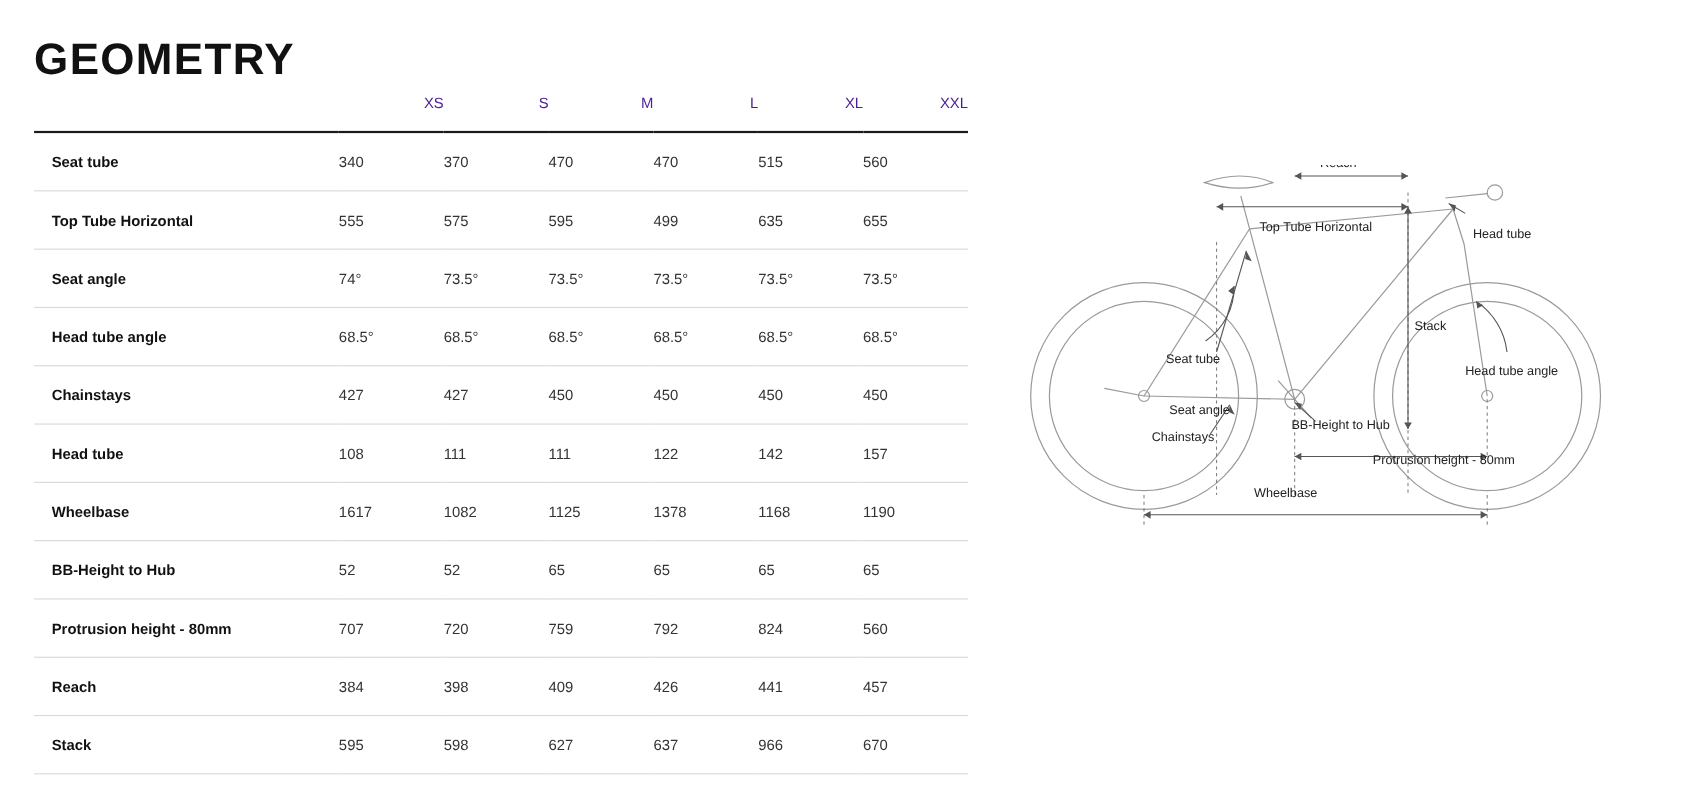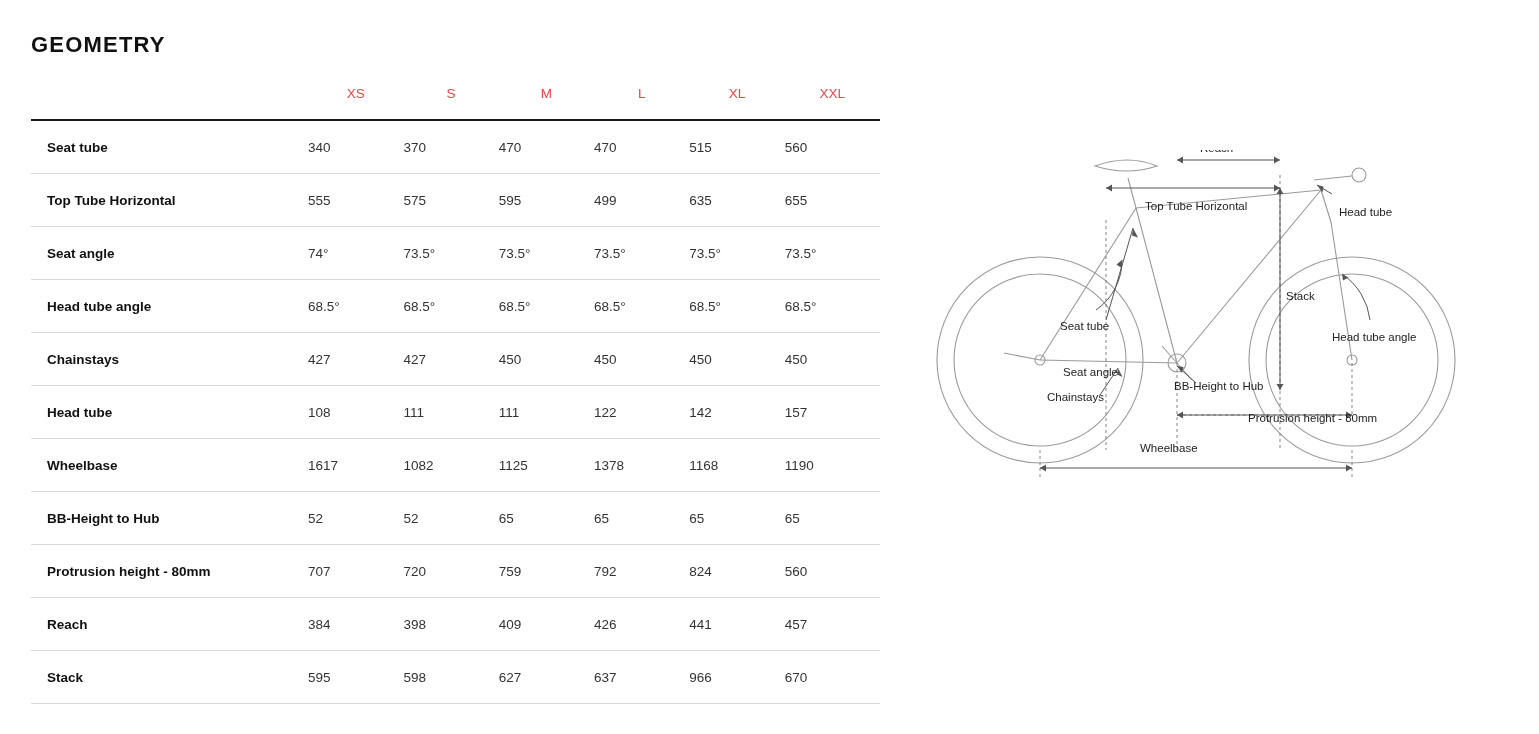--- a/index.html
+++ b/index.html
@@ -14,43 +14,43 @@
     position: relative;
     width: 1539px;
     height: 734px;
     overflow: hidden;
     background: #ffffff;
   }
   .title {
     position: absolute;
     left: 31px;
     top: 32px;
-    font-size: 22px;
+    font-size: 40px;
     font-weight: bold;
     letter-spacing: 1.2px;
     color: #111111;
   }
   .table-wrap {
     position: absolute;
     left: 31px;
     top: 86px;
     width: 849px;
   }
   table.geom {
     border-collapse: collapse;
     width: 849px;
     table-layout: fixed;
   }
   table.geom col.label { width: 277px; }
   table.geom col.size  { width: 95.3px; }
   table.geom thead th {
-    text-align: center;
+    text-align: right;
     font-weight: normal;
     font-size: 13.5px;
-    color: #ef4444;
+    color: #4c1d95;
     padding: 0 0 18px 0;
     border-bottom: 2px solid #1a1a1a;
     vertical-align: bottom;
   }
   table.geom thead th.label-head { padding-left: 16px; }
   table.geom tbody td {
     font-size: 13.5px;
     color: #333333;
     padding: 18px 0 17px 0;
     border-bottom: 1px solid #d8d8d8;

